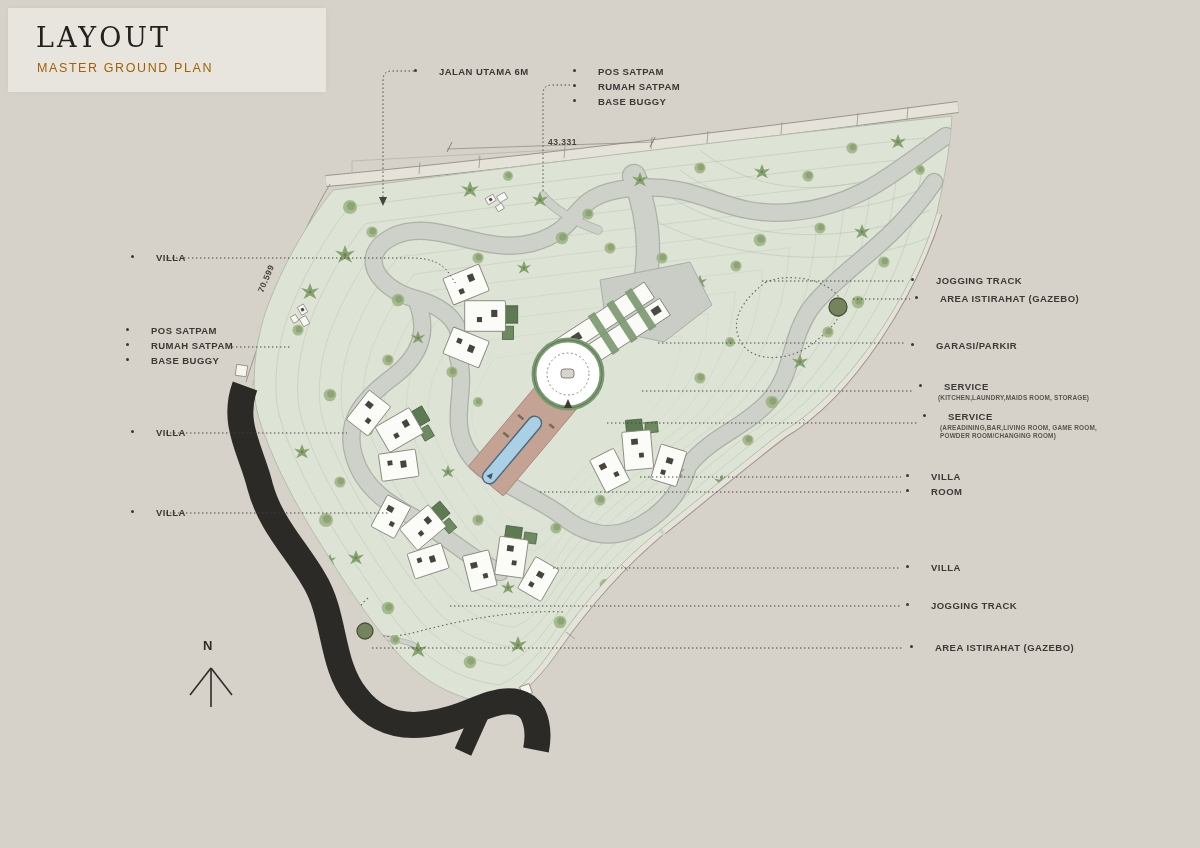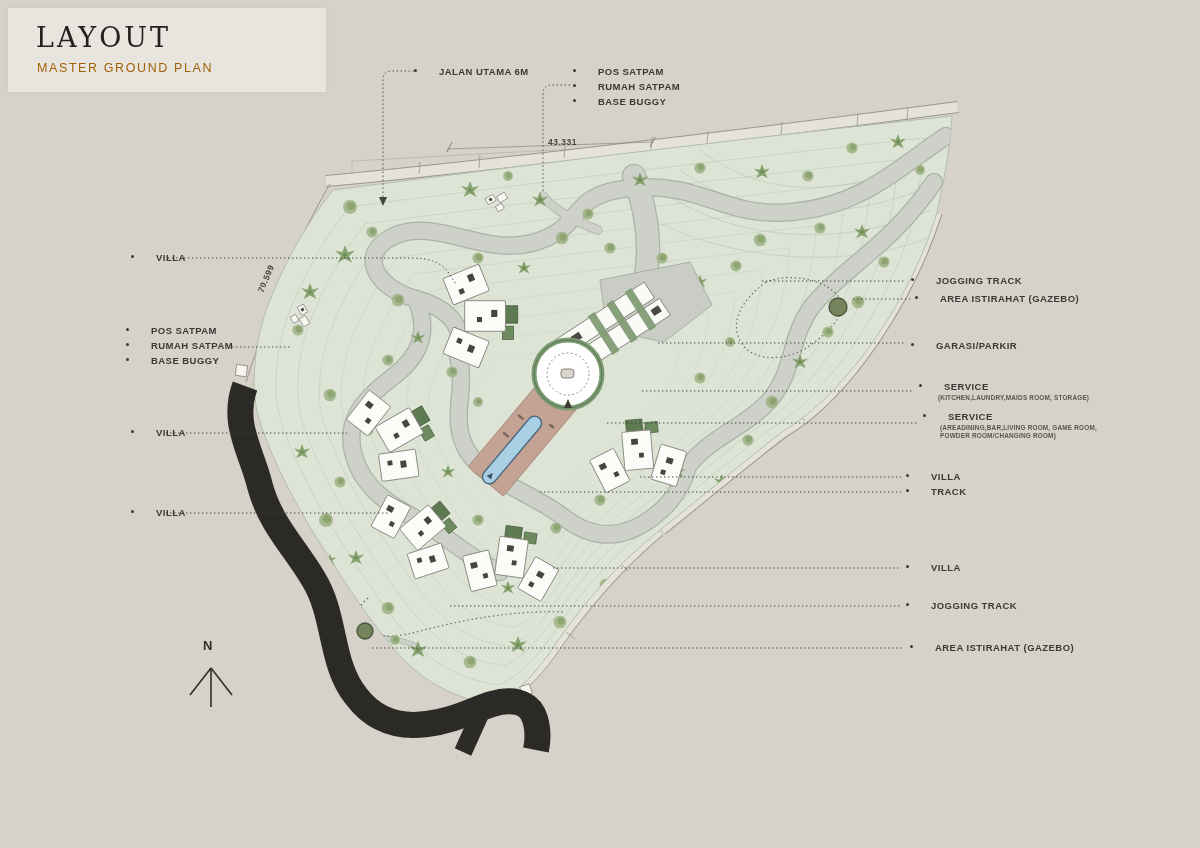--- a/index.html
+++ b/index.html
@@ -390,21 +390,21 @@
       <span>SERVICE</span>
       <span class="sub wrap">(AREADINING,BAR,LIVING ROOM, GAME ROOM, POWDER ROOM/CHANGING ROOM)</span>
     </span>
   </div>
   <div class="lbl" style="left:906px;top:471px">
     <span class="dot"></span>
     <span>VILLA</span>
   </div>
   <div class="lbl" style="left:906px;top:486px">
     <span class="dot"></span>
-    <span>TRACK</span>
+    <span>ROOM</span>
   </div>
   <div class="lbl" style="left:906px;top:562px">
     <span class="dot"></span>
     <span>VILLA</span>
   </div>
   <div class="lbl" style="left:906px;top:600px">
     <span class="dot"></span>
     <span>JOGGING TRACK</span>
   </div>
   <div class="lbl" style="left:910px;top:642px">

